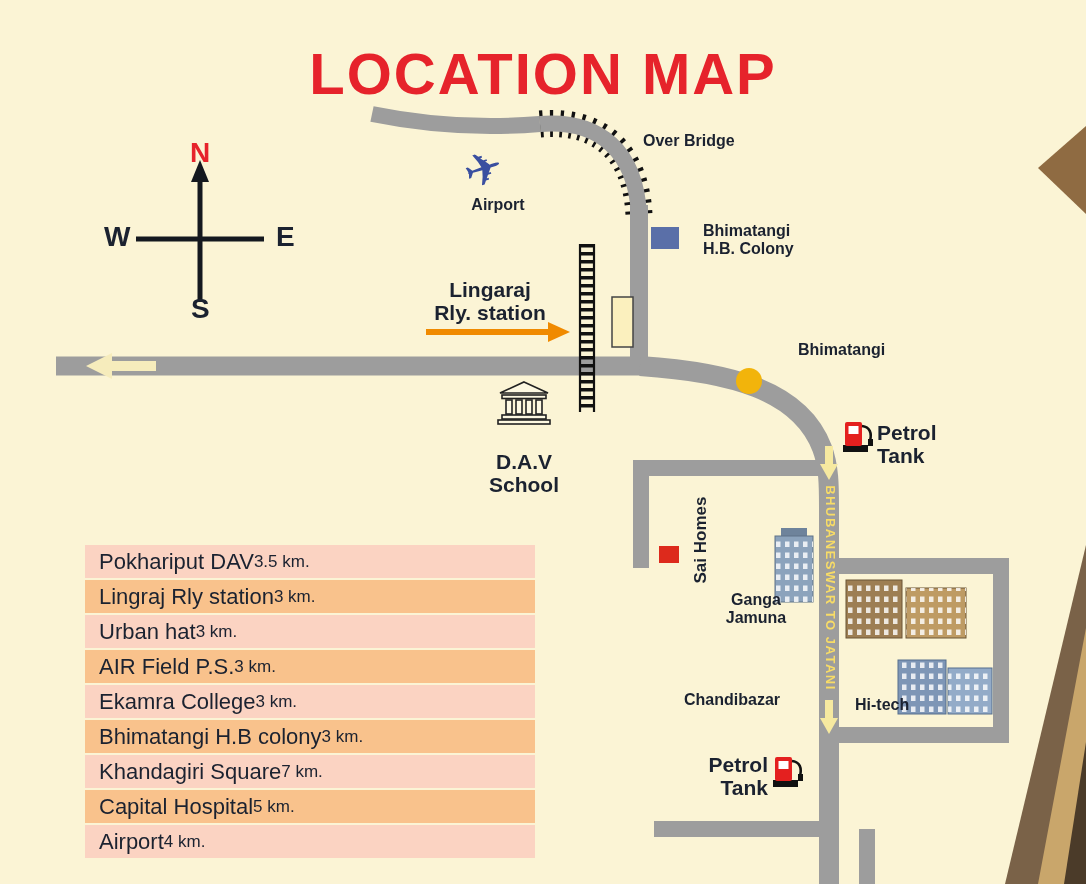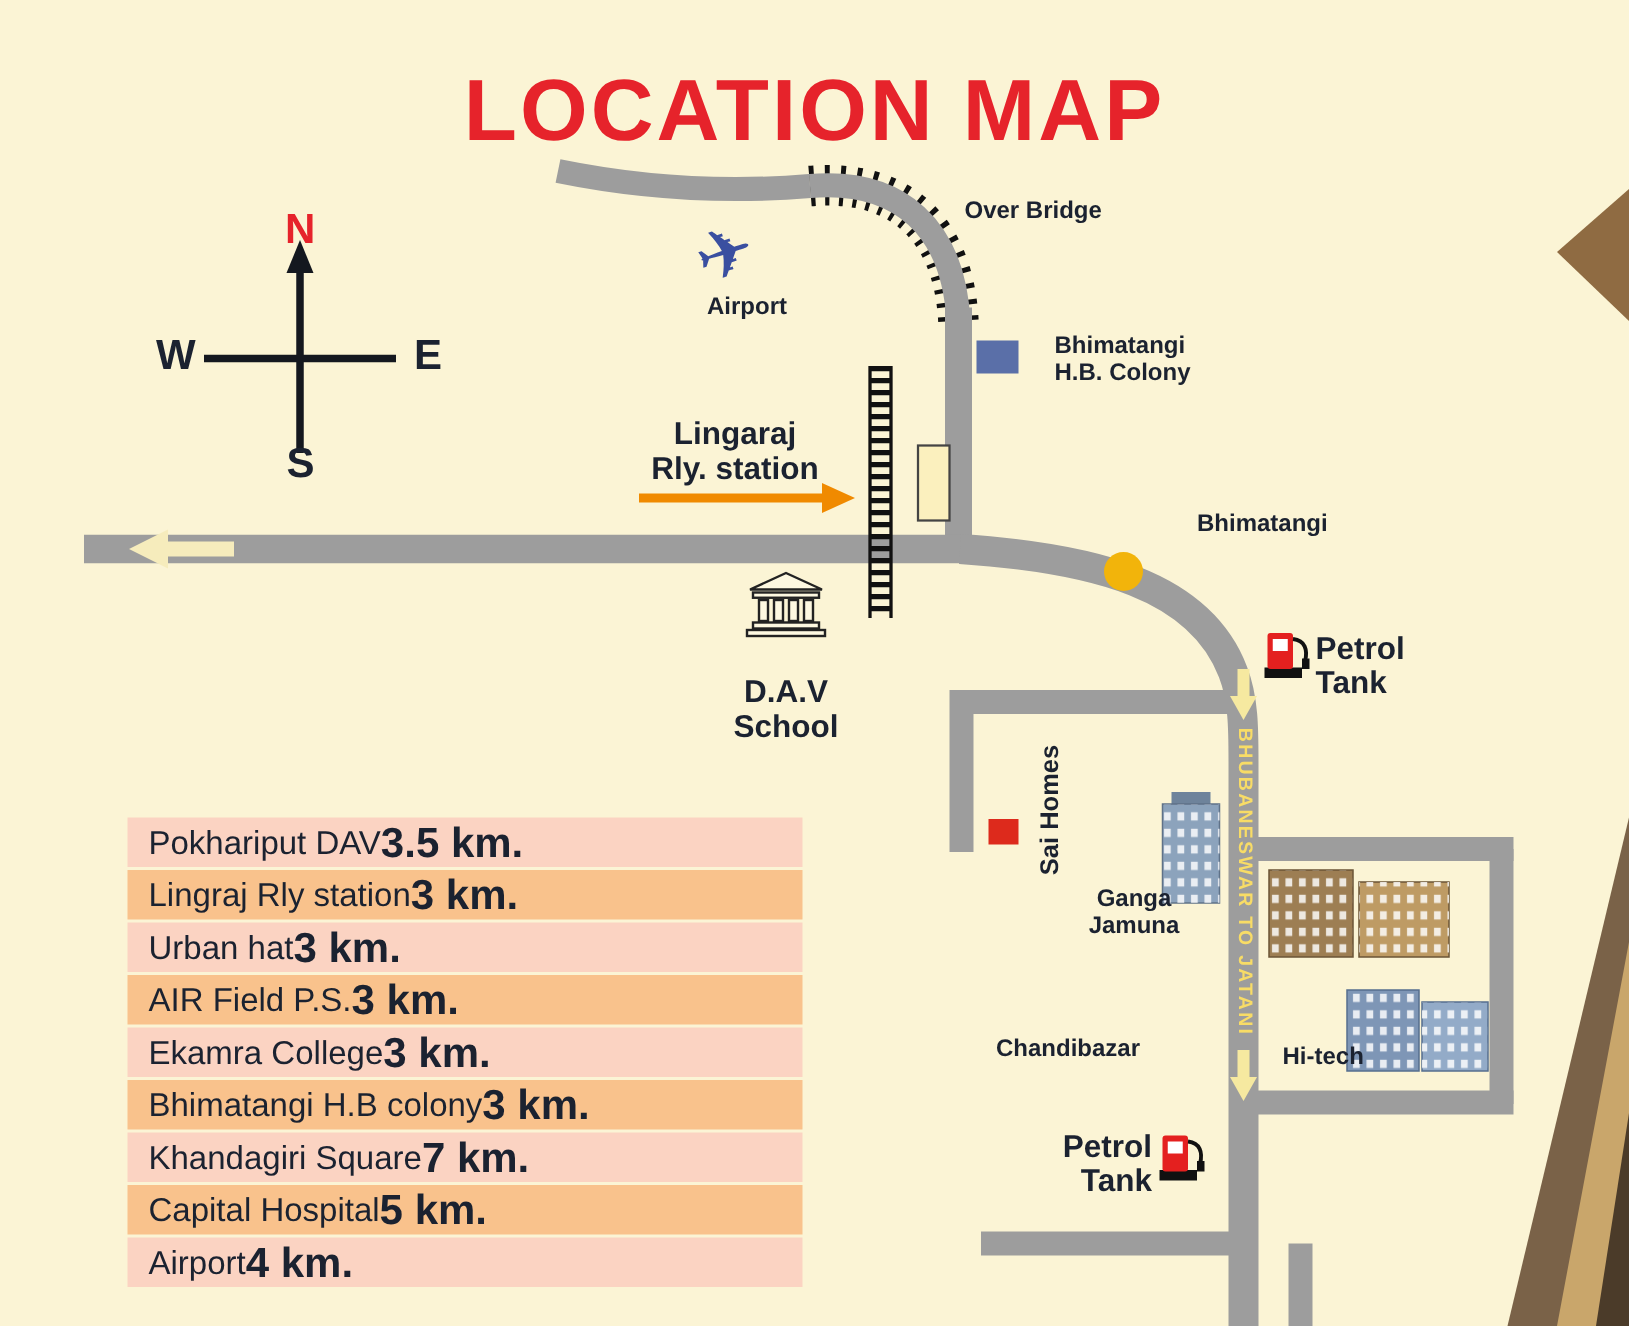--- a/index.html
+++ b/index.html
@@ -41,21 +41,21 @@
     position:absolute;left:85px;top:545px;width:450px;z-index:2;
   }
   .trow{
     display:flex;justify-content:flex-start;align-items:center;
     height:33px;margin-bottom:2px;
     padding:0 10px 0 14px;
     color:#1B2230;font-size:22px;
   }
   .trow:nth-child(odd){background:#FBD3C2;}
   .trow:nth-child(even){background:#F9C28C;}
-  .trow .dist{font-size:28px;font-weight:bold;}
+  .trow .dist{font-size:17px;}
 </style>
 </head>
 <body>
 
 <div id="stage">
 
   <svg class="map-layer" width="1086" height="884" viewBox="0 0 1086 884">
     <defs>
       <pattern id="win" width="9" height="11" patternUnits="userSpaceOnUse">
         <rect x="2" y="2.5" width="4.5" height="5.5" fill="rgba(255,255,255,0.82)"></rect>
@@ -207,21 +207,21 @@
 
   <div class="label center" style="left:700px;top:591px;width:112px;">
     <div>Ganga</div>
     <div>Jamuna</div>
   </div>
 
   <div class="anchor" style="left:830px;top:588px;">
     <span class="label rot-cw" id="jatani-road-label">BHUBANESWAR TO JATANI</span>
   </div>
 
-  <div class="label" style="left:664px;top:691px;">Chandibazar</div>
+  <div class="label" style="left:684px;top:691px;">Chandibazar</div>
 
   <div class="label" id="hitech-label" style="left:855px;top:696px;">Hi-tech</div>
 
   <div class="label small-lbl" style="left:688px;top:753px;width:80px;text-align:right;">
     <div>Petrol</div>
     <div>Tank</div>
   </div>
 
   <div id="distance-table">
     <div class="trow">

